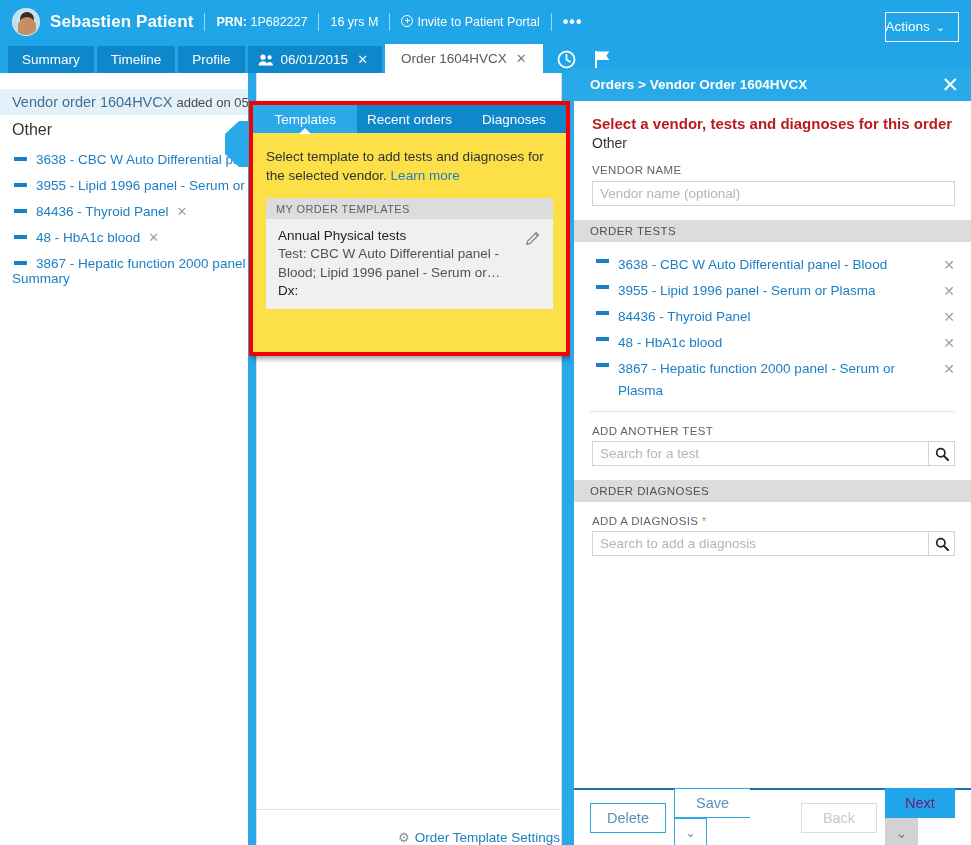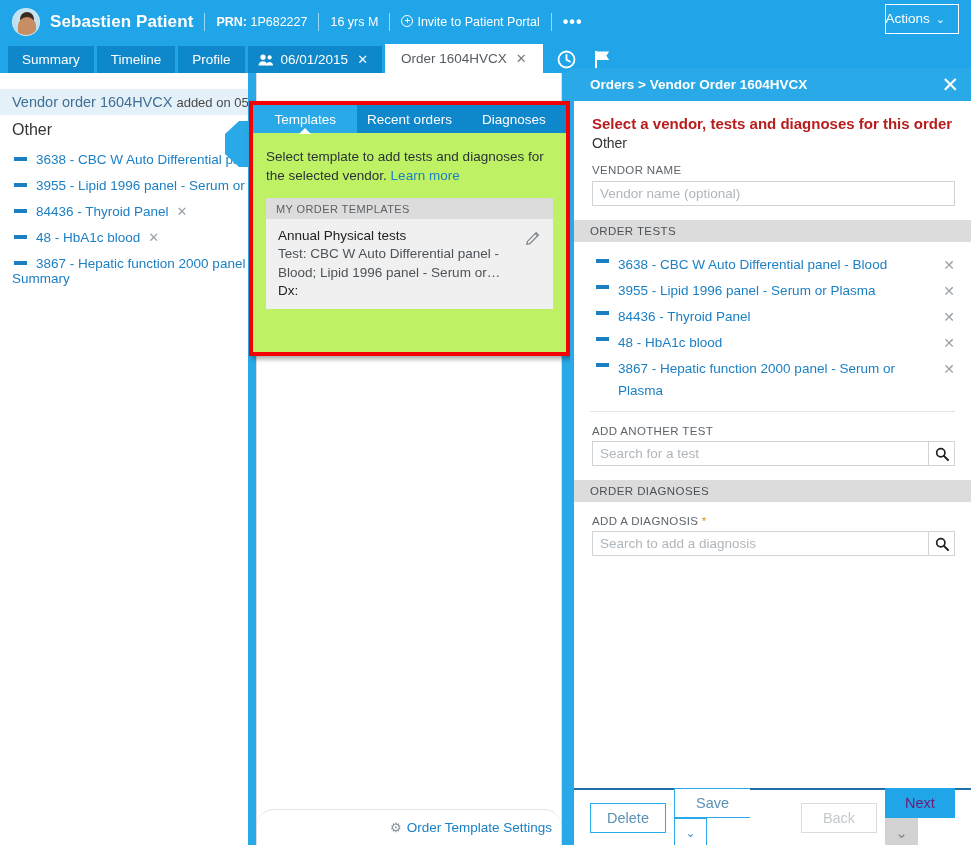--- a/index.html
+++ b/index.html
@@ -44,21 +44,21 @@
     display:inline-block; width:12px; height:12px; border:1.4px solid #fff;
     border-radius:50%; position:relative; vertical-align:-1px; margin-right:4px;
   }
   .plus-ico::before, .plus-ico::after {
     content:""; position:absolute; background:#fff;
   }
   .plus-ico::before { left:2.3px; top:4.4px; width:5.4px; height:1.4px; }
   .plus-ico::after  { top:2.3px; left:4.4px; height:5.4px; width:1.4px; }
   .dots { color:#fff; font-size:16px; font-weight:bold; letter-spacing:1px; line-height:8px; }
   .actions-btn {
-    position:absolute; right:12px; top:4px;
+    position:absolute; right:12px; top:12px;
     border:1px solid #fff; color:#fff; background:transparent;
     font-size:13.5px; font-family:inherit;
     padding:6px 13px 7px 0; cursor:pointer; white-space:nowrap;
   }
   .actions-btn .chev { display:inline-block; margin-left:6px; font-size:11px; }
 
   
   .tabbar {
     position:absolute; left:0; top:43px; width:971px; height:30px;
     background:#1fa5e8; display:flex; align-items:flex-end;
@@ -117,29 +117,29 @@
     background:#fff; border-left:1px solid #d7dde1; border-right:1px solid #d7dde1;
   }
   .pull-tab {
     position:absolute; left:-23px; top:48px; width:31px; height:46px;
     background:#29a9e8;
     clip-path: polygon(14px 0, 100% 0, 100% 100%, 14px 100%, 0 72%, 0 28%);
   }
   .mid-footer {
     position:absolute; left:0; right:0; bottom:0; height:36px;
     border-top:1px solid #dfe4e7; background:#fff;
-    display:flex; align-items:center; justify-content:flex-end; padding-right:9px;border-radius:17px;
+    display:flex; align-items:flex-end; justify-content:flex-end; padding-right:1px;
   }
   .ots { font-size:13.5px; color:#1b7fc4; cursor:pointer; white-space:nowrap; }
   .gear { margin-right:5px; color:#8a9299; font-size:13px; }
 
   
   .tpl-popup {
     position:absolute; left:249px; top:101px; width:321px; height:255px;
-    border:4px solid #f50000; background:#bef264;
+    border:4px solid #f50000; background:#fde047;
     box-shadow: 3px 3px 5px rgba(0,0,0,.35);
   }
   .tpl-tabs { display:flex; height:28px; background:#0e87cb; }
   .tpl-tab {
     flex:1; display:flex; align-items:center; justify-content:center;
     color:#fff; font-size:13.5px; cursor:pointer; position:relative;
     white-space:nowrap;
   }
   .tpl-tab.active { background:#29a9e8; }
   .tpl-tab.active::after {

